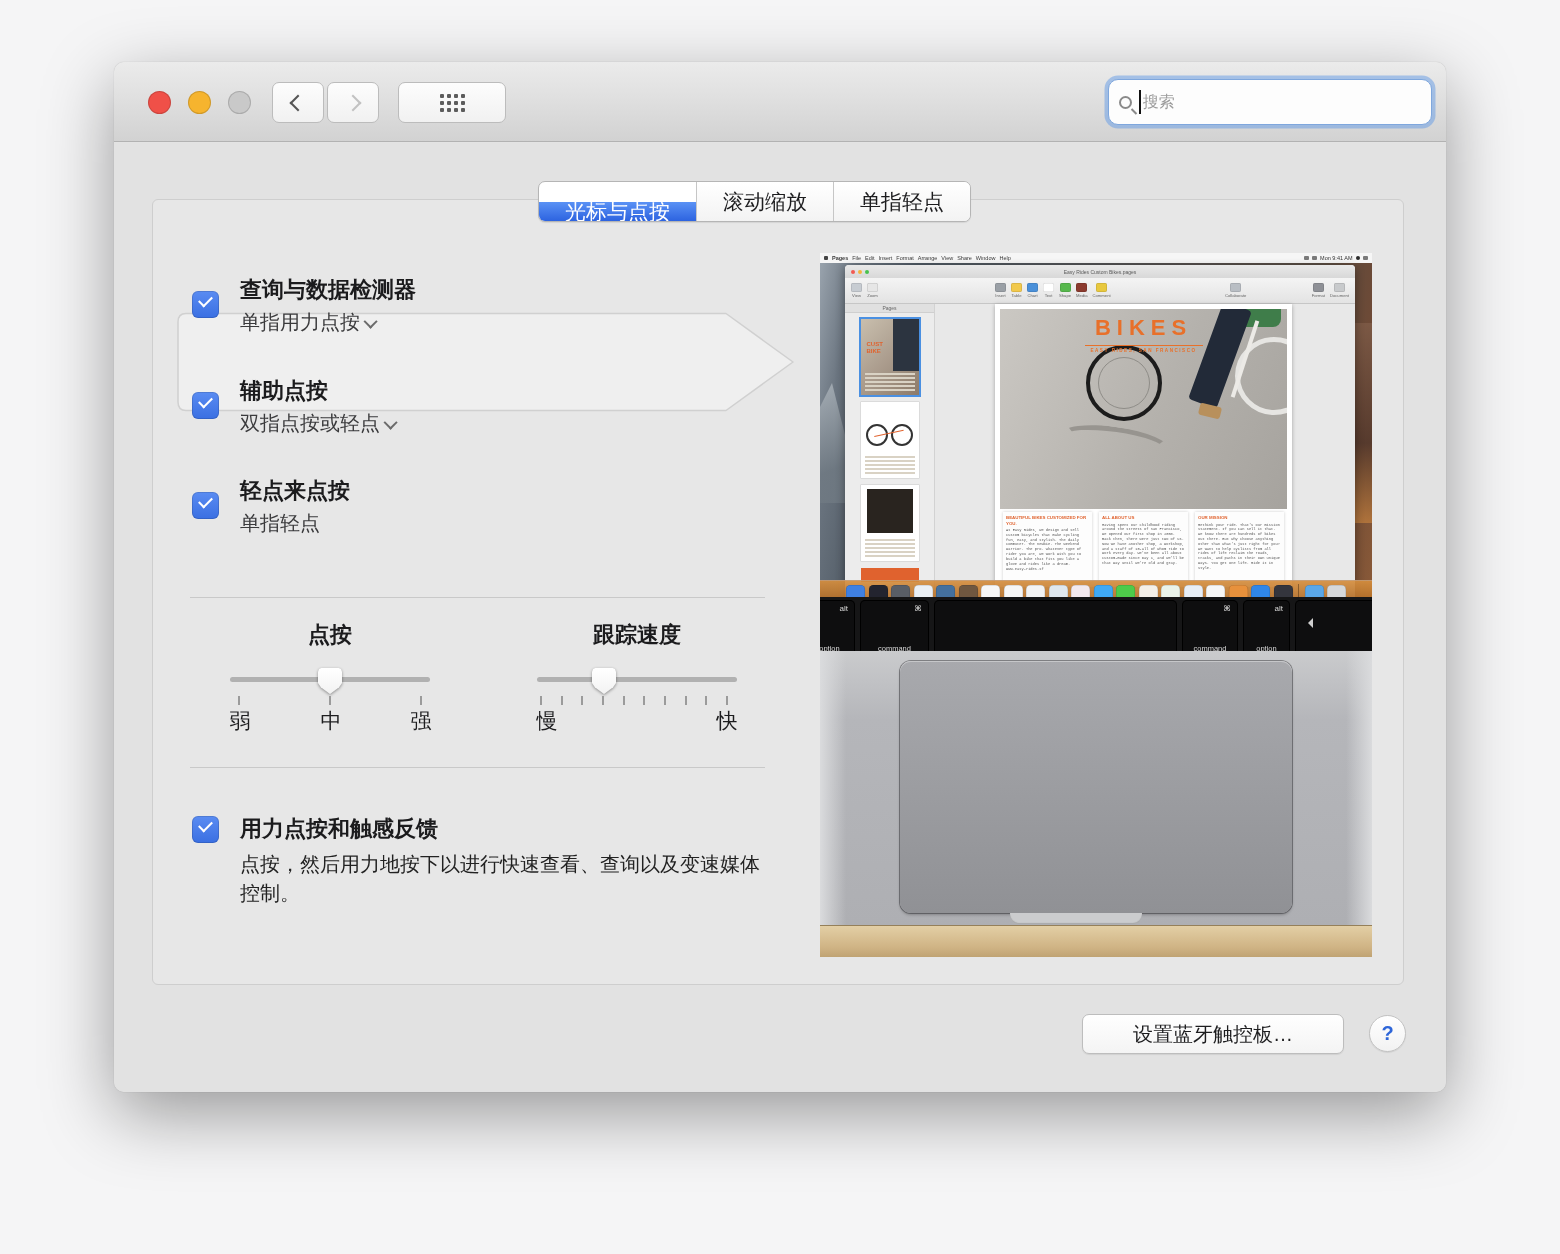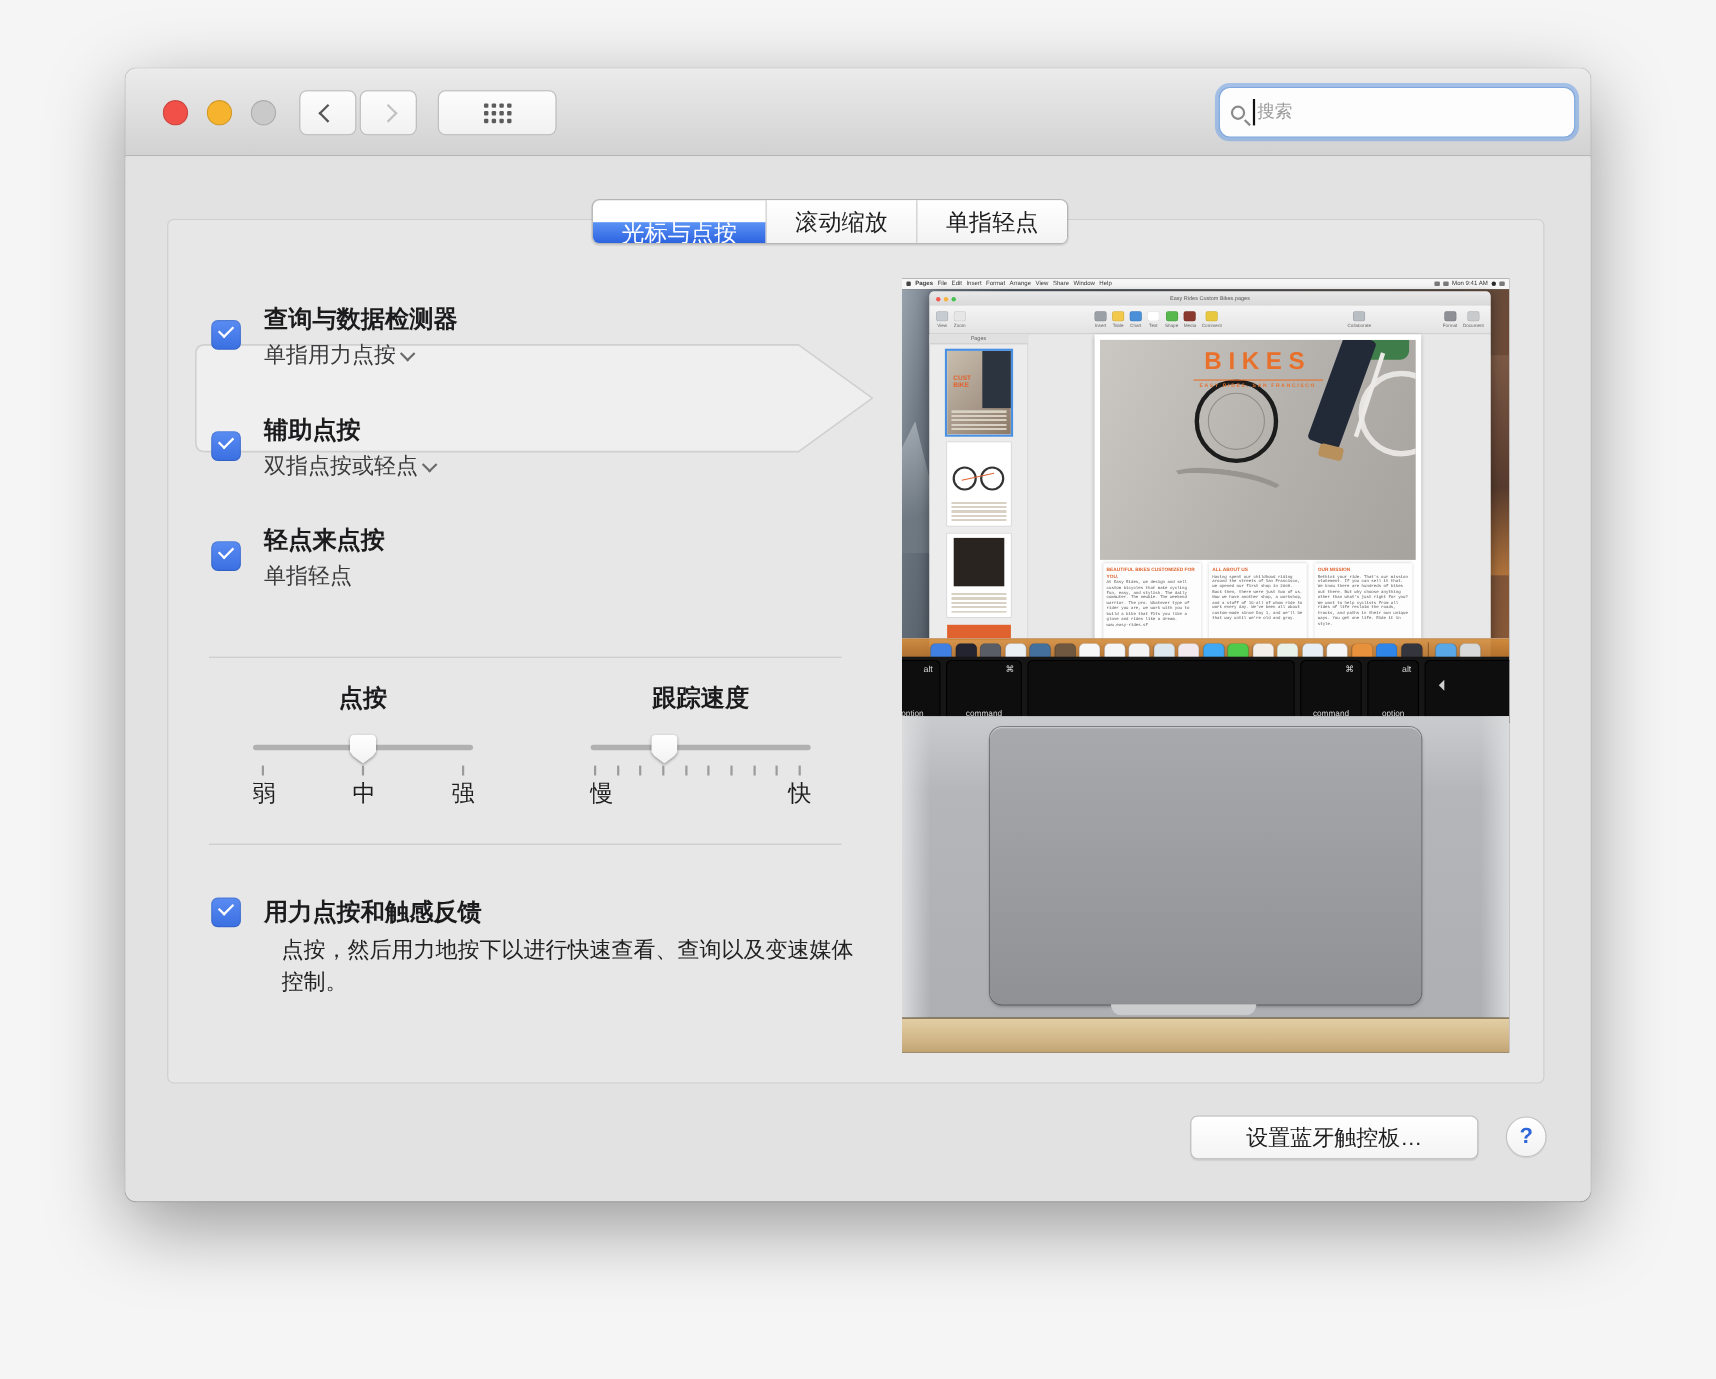--- a/index.html
+++ b/index.html
@@ -63,32 +63,32 @@
   
   .slider-label { position:absolute; font-size:22px; font-weight:600; color:#1b1b1d; transform:translateX(-50%); }
   .track { position:absolute; height:5px; border-radius:3px; background:#b1b1b1; width:200px; }
   .thumb { position:absolute; width:24px; height:26px; filter:drop-shadow(0 1px 1.5px rgba(0,0,0,.4)); }
   .thumb::before { content:""; position:absolute; inset:0; background:linear-gradient(#ffffff,#f2f2f2);
     clip-path:polygon(50% 100%, 12% 74%, 0 58%, 0 14%, 5% 4%, 14% 0, 86% 0, 95% 4%, 100% 14%, 100% 58%, 88% 74%); }
   .ticks { position:absolute; display:flex; justify-content:space-between; }
   .ticks i { width:2px; height:9px; background:#9b9b9b; }
   .tick-label { position:absolute; font-size:21px; color:#1d1d1f; transform:translateX(-50%); }
 
-  .force-desc { position:absolute; left:256px; top:850px; width:526px; font-size:20px; line-height:1.44; color:#222; }
+  .force-desc { position:absolute; left:240px; top:850px; width:526px; font-size:20px; line-height:1.44; color:#222; }
 
   
   .bt-button { position:absolute; left:1082px; top:1014px; width:262px; height:40px; border:1px solid #bdbdbd;
     border-radius:7px; background:linear-gradient(#ffffff,#f4f4f4); box-shadow:0 1px 1px rgba(0,0,0,.08);
     display:flex; align-items:center; justify-content:center; font-size:20px; color:#1d1d1f; }
   .help-button { position:absolute; left:1369px; top:1015px; width:37px; height:37px; border-radius:50%;
     border:1px solid #c2c2c2; background:linear-gradient(#ffffff,#f2f2f2); box-shadow:0 1px 1px rgba(0,0,0,.08);
     display:flex; align-items:center; justify-content:center; font-size:20px; font-weight:700; color:#2e66d9; }
 
   
-  .preview { position:absolute; left:820px; top:253px; width:552px; height:704px; overflow:hidden; background:#404040; }
+  .preview { position:absolute; left:820px; top:253px; width:552px; height:704px; overflow:hidden; background:#84cc16; }
   .pv-menubar { position:absolute; left:0; top:0; right:0; height:10px; background:#f6f6f6; display:flex;
     align-items:center; padding:0 4px; gap:4px; font-size:5.5px; color:#3a3a3a; }
   .apple-dot { width:4px; height:4px; background:#444; border-radius:1px; flex:0 0 auto; }
   .pv-app { font-weight:700; }
   .pv-menu-items { display:flex; gap:4px; }
   .pv-mb-right { margin-left:auto; display:flex; align-items:center; gap:3px; font-size:5.5px; color:#333; }
   .mb-ic { width:5px; height:4px; background:#7a7a7a; border-radius:1px; }
   .mb-ic.round { width:4.5px; height:4.5px; border-radius:50%; background:#2a2a2a; }
 
   .pv-desktop { position:absolute; left:0; top:10px; right:0; height:334px;

